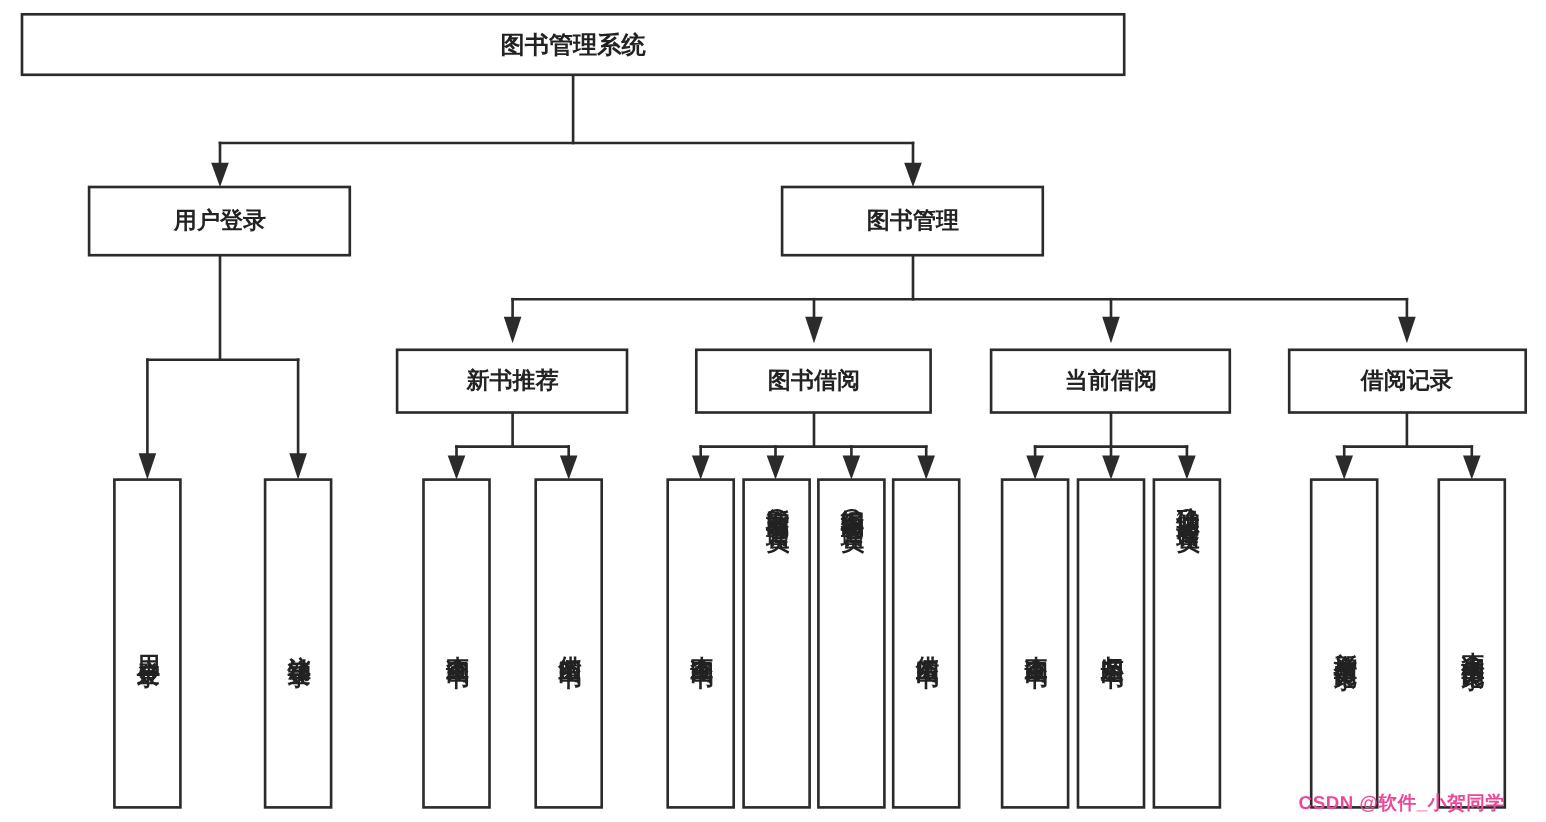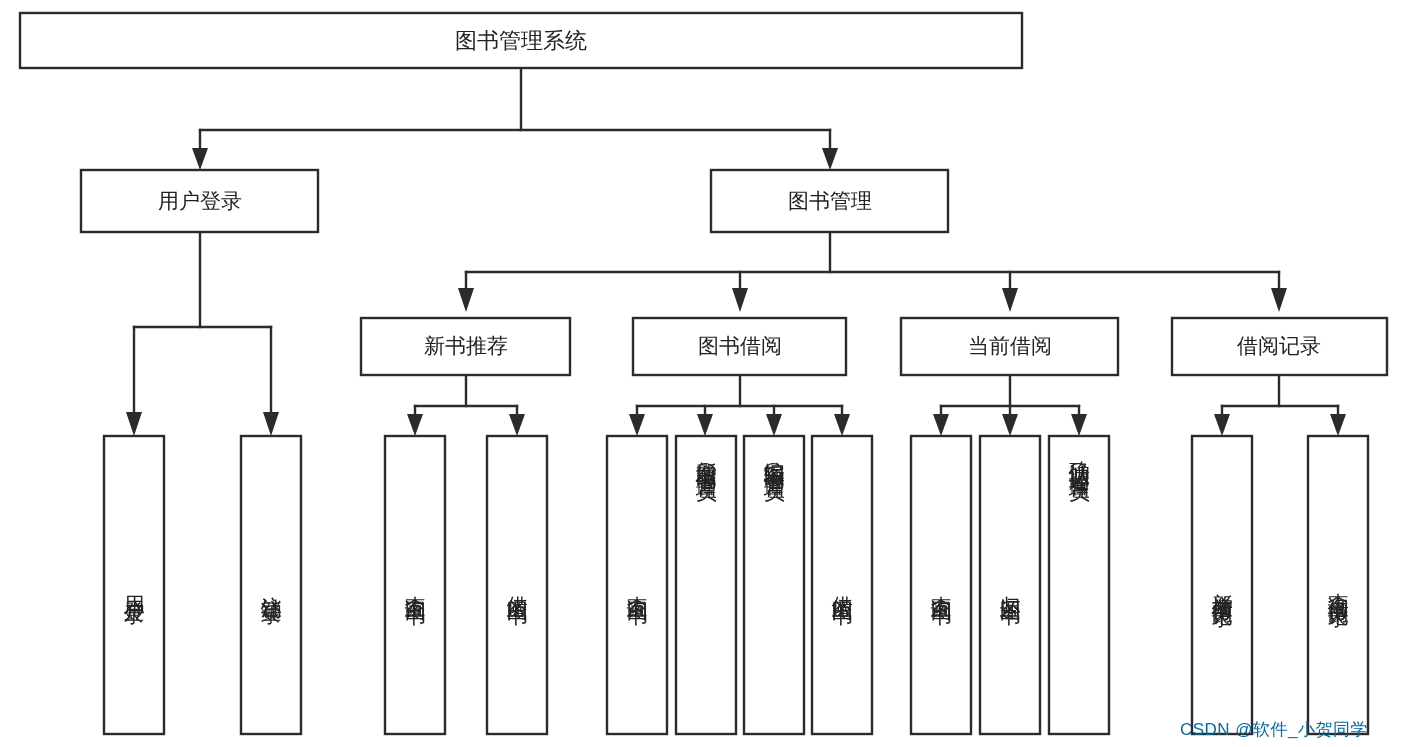--- a/index.html
+++ b/index.html
@@ -2,21 +2,21 @@
 <html><head>
 <meta charset="utf-8">
 <title>图书管理系统 功能结构图</title>
 <style>
   html,body{margin:0;padding:0;background:#ffffff;}
   body{
     width:1405px;height:747px;overflow:hidden;
     font-family:"Liberation Sans","DejaVu Sans",sans-serif;
     color:#222222;
   }
-  #diagram-root{position:relative;width:1376px;height:747px;background:#ffffff;}
+  #diagram-root{position:relative;width:1376px;height:747px;background:#ffffff;font-weight:bold;}
   svg.flow{position:absolute;left:0;top:0;width:1405px;height:747px;}
   .node-rect{fill:#ffffff;stroke:#2b2b2b;stroke-width:2.4;}
   .connector{stroke:#2b2b2b;stroke-width:2.4;fill:none;stroke-linecap:square;}
   .arrow-head{fill:#2b2b2b;stroke:none;}
   .node-label-h{
     font-family:"Liberation Sans","DejaVu Sans",sans-serif;
     font-size:21px;fill:#222222;text-anchor:middle;dominant-baseline:middle;
   }
   .node-label-root{
     font-family:"Liberation Sans","DejaVu Sans",sans-serif;
@@ -29,21 +29,21 @@
   }
   .leaf-label-text{
     writing-mode:vertical-rl;text-orientation:upright;
     font-family:"Liberation Sans","DejaVu Sans",sans-serif;
     font-size:21px;line-height:1.06;letter-spacing:3px;
     color:#222222;white-space:nowrap;
   }
   .watermark{
     position:absolute;right:8px;bottom:6px;
     font-family:"Liberation Sans","DejaVu Sans",sans-serif;
-    font-size:17px;color:#0369a1;letter-spacing:.5px;white-space:nowrap;
+    font-size:17px;color:#ec4899;letter-spacing:.5px;white-space:nowrap;
   }
 </style>
 </head>
 <body>
 
 <div id="diagram-root">
 
   <svg class="flow" viewBox="0 0 1405 747">
     <defs>
       <marker id="arrow" viewBox="0 0 12 14" refX="6" refY="13" markerWidth="12" markerHeight="14" orient="auto-start-reverse">

